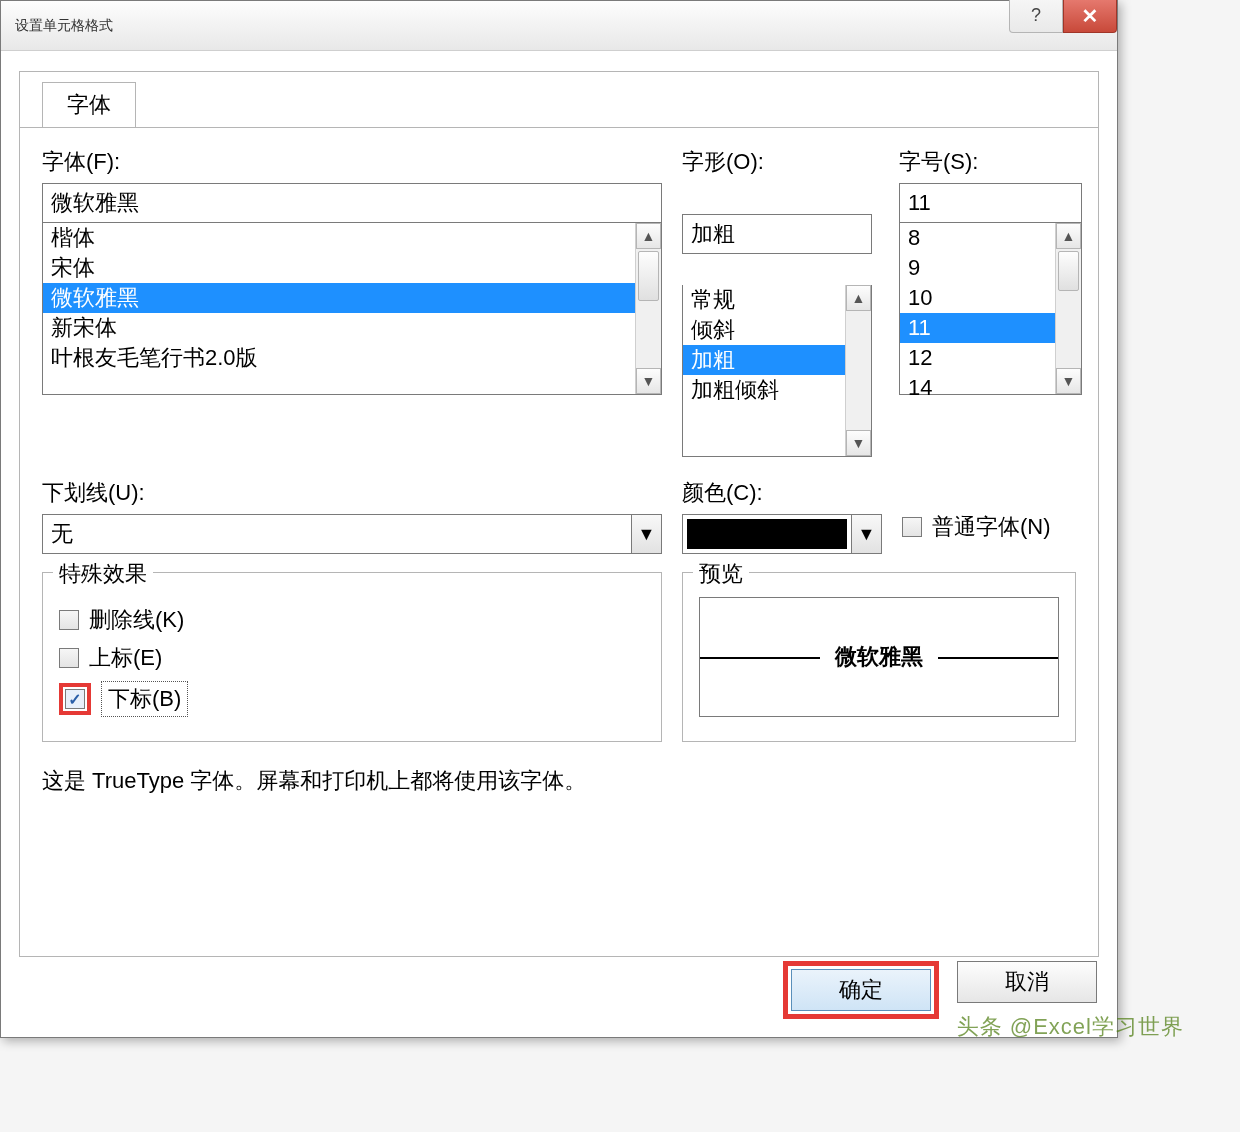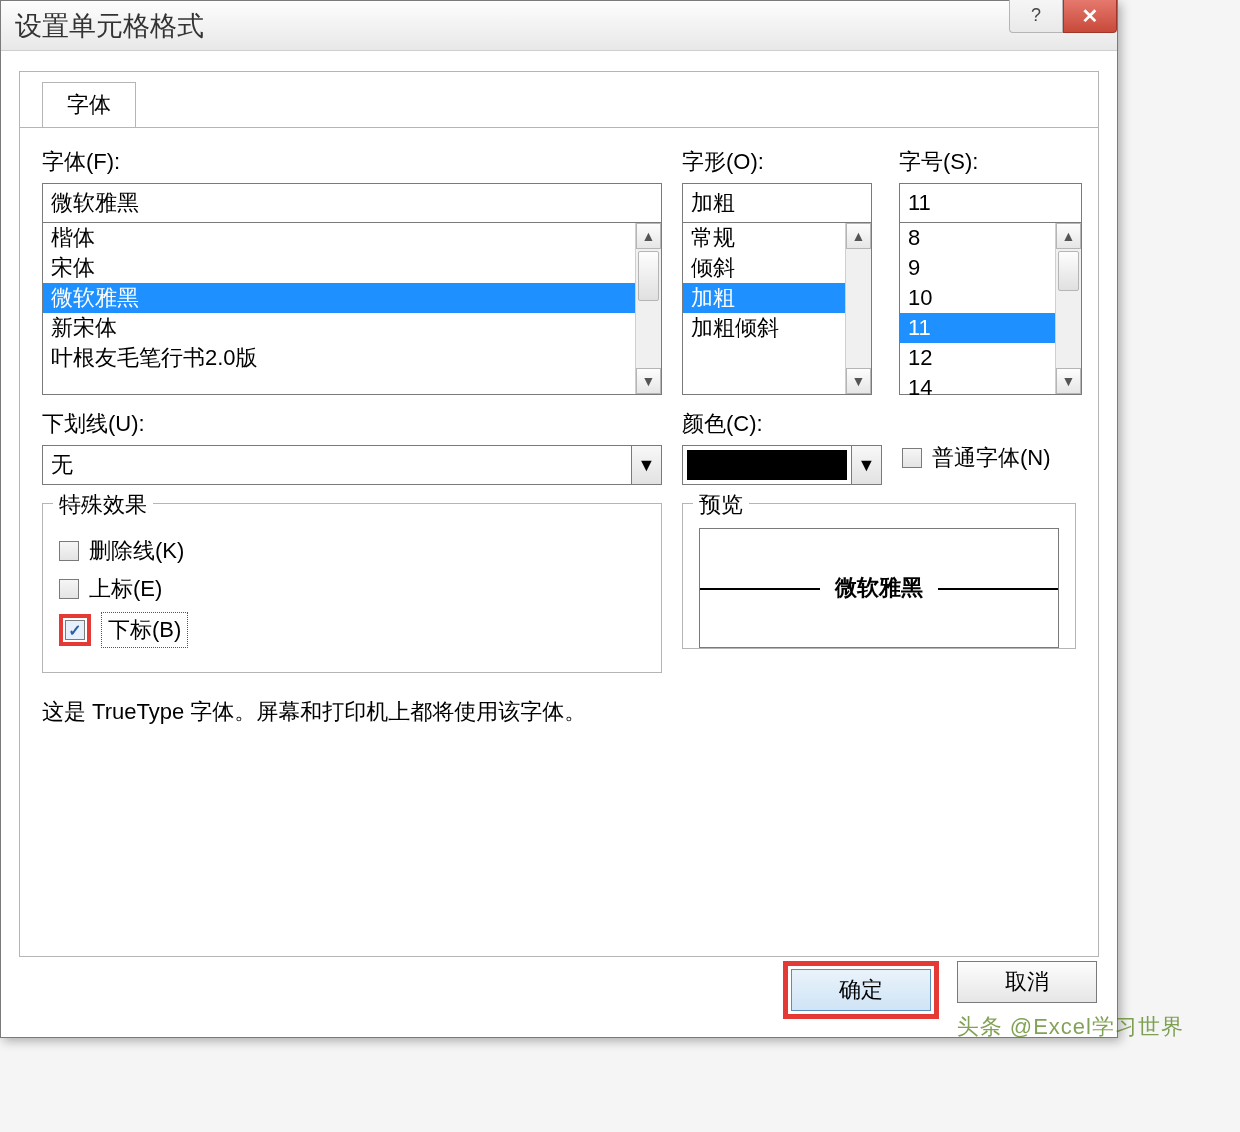--- a/index.html
+++ b/index.html
@@ -22,21 +22,21 @@
 }
 .titlebar {
   height: 50px;
   background: linear-gradient(to bottom, #fdfdfd, #e8e8e8);
   border-bottom: 1px solid #cfcfcf;
   display: flex;
   align-items: center;
   padding-left: 14px;
   position: relative;
 }
-.titlebar-title { font-size: 27px; color: #333; }
+.titlebar-title { font-size: 14px; color: #333; }
 .tb-buttons { position: absolute; right: 0; top: -2px; display: flex; }
 .tb-btn {
   width: 54px; height: 34px;
   display: flex; align-items: center; justify-content: center;
   border: 1px solid #b5b5b5; border-top: none;
   font-size: 18px; color: #444;
 }
 .tb-btn.help { background: linear-gradient(#f6f6f6,#e9e9e9); border-bottom-left-radius: 4px; }
 .tb-btn.close { background: linear-gradient(#e67a6f,#c8493a); color:#fff; font-weight:bold; font-size:20px; border-bottom-right-radius: 4px; border-color:#a03528;}
 .content {
@@ -56,21 +56,21 @@
   font-size: 22px;
   top: 10px;
 }
 .tab-strip {
   position: absolute; left: 0; right: 0; top: 55px; height: 1px; background: #b5b5b5;
 }
 .inner { position: absolute; left: 22px; right: 22px; top: 75px; bottom: 10px; }
 .row1 { display: flex; gap: 20px; }
 .col { display: flex; flex-direction: column; }
 .font-col { flex: 0 0 620px; }
-.style-col { flex: 0 0 190px; }
+.style-col { flex: 0 0 190px; gap: 31px; }
 .size-col { flex: 0 0 190px; padding-left: 7px; }
 .lbl { font-size: 22px; margin-bottom: 6px; }
 .txtbox {
   height: 40px; border: 1px solid #7a7a7a; padding: 4px 8px;
   font-size: 22px; background: #fff; display: flex; align-items: center;
 }
 .listbox {
   border: 1px solid #7a7a7a; border-top: none; position: relative;
   font-size: 22px;
 }
@@ -84,21 +84,21 @@
 }
 .sb-btn {
   height: 26px; border: 1px solid #b5b5b5; background: linear-gradient(#fdfdfd,#e6e6e6);
   display: flex; align-items: center; justify-content: center; font-size: 14px; color:#555;
 }
 .sb-thumb {
   position: absolute; left: 2px; right: 2px;
   background: linear-gradient(#fdfdfd,#e0e0e0);
   border: 1px solid #b5b5b5; border-radius: 2px;
 }
-.row2 { display: flex; gap: 20px; margin-top: 14px; }
+.row2 { display: flex; gap: 20px; margin-top: 21px; }
 .underline-col { flex: 0 0 620px; }
 .color-col { flex: 0 0 200px; }
 .normal-col { flex: 1; display:flex; align-items:flex-end; padding-bottom:4px;}
 .dropdown {
   height: 40px; border: 1px solid #7a7a7a; display: flex; align-items: center;
   background: #fff;
 }
 .dropdown .dd-val { flex: 1; padding: 0 8px; font-size: 22px; }
 .dd-btn {
   width: 30px; height: 100%; border-left: 1px solid #7a7a7a;
@@ -271,21 +271,21 @@
             </div>
             <div class="checkbox-row">
               <span class="red-box">
                   <span class="cb checked"></span>
                 </span>
               <span class="dotted">下标(B)</span>
             </div>
           </div>
         </div>
         <div class="preview-col">
-          <div class="groupbox" style="height:146px">
+          <div class="groupbox" style="height:170px">
             <div class="group-label">预览</div>
             <div class="preview-box">
               <span>微软雅黑</span>
             </div>
           </div>
         </div>
       </div>
 
       <div class="note">这是 TrueType 字体。屏幕和打印机上都将使用该字体。</div>
     </div>

